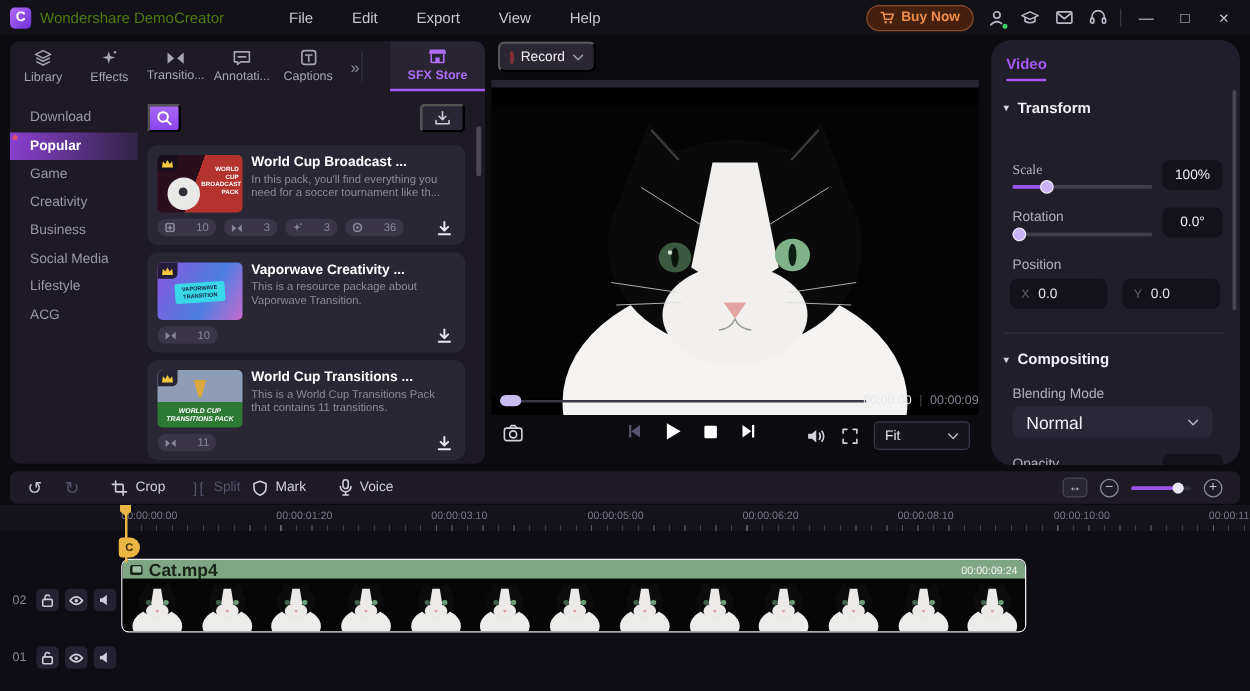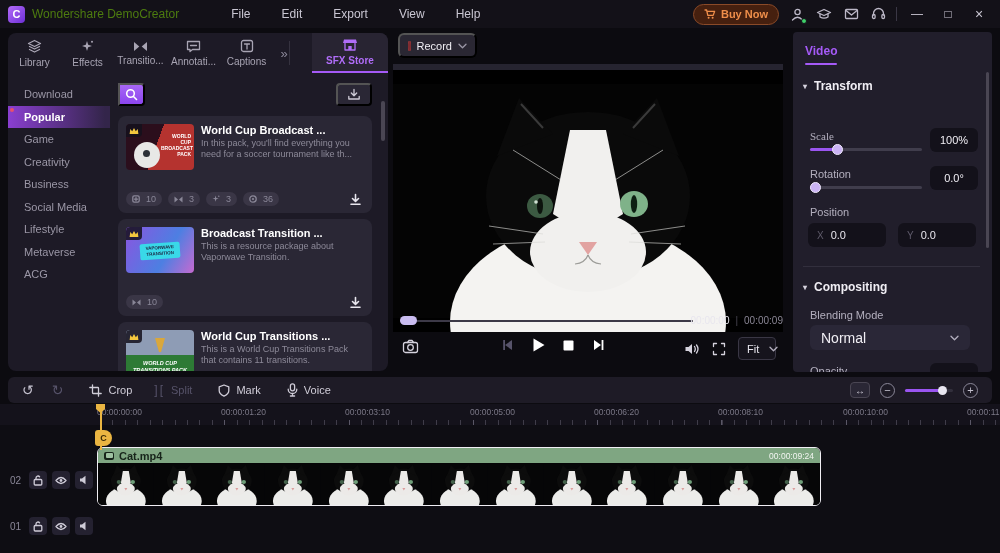--- a/index.html
+++ b/index.html
@@ -43,29 +43,29 @@
   .cat-item.active::before { content:""; position:absolute; left:2px; top:2px; width:4px; height:4px; border-radius:50%; background:#e7506c; }
 
   .store { flex:1; position:relative; padding:10px 16px 0 8px; min-width:0; }
   .search-row { display:flex; align-items:center; }
   .search-wrap { display:flex; width:207px; height:23px; }
   .search-input { flex:1; background:#060608; border:1.5px solid #9a5cf5; border-right:none; border-radius:4px 0 0 4px; color:#e8e6ee; font-size:11px; padding:0 8px; outline:none; }
   .search-input::placeholder { color:#8d8a99; }
   .search-btn { width:27px; background:linear-gradient(180deg,#a867f6,#8b45ee); border-radius:0 4px 4px 0; display:flex; align-items:center; justify-content:center; color:#fff; }
   .import-btn { margin-left:14px; width:37px; height:23px; background:#2a2735; border-radius:4px; display:flex; align-items:center; justify-content:center; color:#cfccd8; }
   .cards { margin-top:10px; display:flex; flex-direction:column; gap:6px; }
-  .card { background:#2a2735; border-radius:8px; padding:8px 10px 6px 8px; height:97px; position:relative; }
+  .card { background:#2a2735; border-radius:8px; padding:8px 10px 6px 8px; height:80px; position:relative; }
   .card-top { display:flex; gap:7px; }
   .thumb { width:68px; height:46px; border-radius:4px; flex:none; position:relative; overflow:hidden; }
   .crown-badge { position:absolute; left:0; top:0; width:16px; height:13px; background:rgba(20,17,28,.85); border-radius:4px 0 4px 0; display:flex; align-items:center; justify-content:center; }
   .card-info { flex:1; min-width:0; }
   .card-title { font-size:11px; font-weight:bold; color:#fff; white-space:nowrap; overflow:hidden; }
   .card-desc { margin-top:2px; font-size:9px; line-height:11px; color:#8d8a99; }
   .card-foot { position:absolute; left:8px; right:10px; bottom:7px; display:flex; align-items:center; gap:6px; }
-  .pill { height:14px; background:#3a3646; border-radius:7px; display:flex; align-items:center; gap:6px; padding:0 6px; color:#8a8798; font-size:9px; }
+  .pill { height:14px; background:#3a3646; border-radius:7px; display:flex; align-items:center; gap:17px; padding:0 6px; color:#8a8798; font-size:9px; }
   .dl-btn { margin-left:auto; color:#e8e6ee; }
   .list-scrollbar { position:absolute; right:3px; top:28px; width:4px; height:40px; background:#4a4653; border-radius:2px; }
 
   
   .thumb-wc { background:linear-gradient(110deg,#2b0e1c 45%,#b5332f 45%); }
   .thumb-wc .ball { position:absolute; left:8px; bottom:2px; width:26px; height:26px; border-radius:50%; background:#e8e8e6; }
   .thumb-wc .ball i { position:absolute; width:7px; height:7px; background:#2c3138; border-radius:50%; left:9px; top:8px; }
   .thumb-txt { position:absolute; right:3px; top:9px; width:30px; font-size:5px; font-weight:bold; color:#fff; text-align:right; line-height:6px; }
   .thumb-vw { background:linear-gradient(120deg,#8a55e0,#4d7fe2 60%,#c66ad0); }
   .thumb-vw .vw-box { position:absolute; left:14px; top:16px; width:40px; height:16px; background:#39d8e8; border-radius:2px; color:#1c2340; font-size:4.5px; font-weight:bold; text-align:center; line-height:5.5px; padding-top:2px; transform:rotate(-4deg); }
@@ -86,25 +86,25 @@
   .progress-pill { position:absolute; left:0; top:1px; width:17px; height:9px; border-radius:5px; background:#c9bcf0; }
   .time-text { position:absolute; right:0; top:0; font-size:10px; color:#e8e6ee; display:flex; gap:6px; align-items:center; }
   .time-sep { color:#4a4653; }
   .time-total { color:#8a8695; }
   .controls-row { position:absolute; left:393px; top:306px; width:390px; height:30px; }
   .cam-btn { position:absolute; left:9px; top:5px; color:#d5d2dd; }
   .transport { position:absolute; left:108px; top:3px; display:flex; align-items:center; gap:16px; }
   .t-dim { color:#57536a; }
   .t-lit { color:#fff; }
   .right-ctrls { position:absolute; right:7px; top:3px; display:flex; align-items:center; gap:12px; }
-  .fit-box { width:38px; height:23px; background:#16141d; border:1px solid #3a3745; border-radius:4px; display:flex; align-items:center; padding:0 8px; gap:10px; }
+  .fit-box { width:77px; height:23px; background:#16141d; border:1px solid #3a3745; border-radius:4px; display:flex; align-items:center; padding:0 8px; gap:10px; }
   .fit-box .lbl { font-size:11px; color:#e8e6ee; }
 
   
-  .right-panel { position:absolute; left:793px; top:4px; width:199px; height:340px; background:#211e2b; border-radius:4px; overflow:hidden; }
+  .right-panel { position:absolute; left:793px; top:4px; width:199px; height:340px; background:#211e2b; border-radius:16px; overflow:hidden; }
   .prop-tab { position:absolute; left:12px; top:12px; font-size:12px; font-weight:bold; color:#a55af7; }
   .prop-tab::after { content:""; position:absolute; left:0; bottom:-7px; width:32px; height:2.5px; border-radius:2px; background:#a55af7; }
   .sec-head { position:absolute; left:10px; display:flex; align-items:center; gap:7px; font-size:12px; font-weight:bold; color:#f0eef4; }
   .tri { font-size:8px; color:#d5d2dd; }
   .p-label { position:absolute; left:17px; font-size:11px; color:#b3afbe; }
   .val-box { position:absolute; width:48px; height:24px; background:#13111a; border-radius:6px; font-size:11px; color:#f0eef4; display:flex; align-items:center; justify-content:center; }
   .slider { position:absolute; left:17px; width:112px; height:3px; background:#403d4c; border-radius:2px; }
   .slider .fillbar { position:absolute; left:0; top:0; bottom:0; background:#9a55f0; border-radius:2px; }
   .slider .handle { position:absolute; top:-4px; width:11px; height:11px; border-radius:50%; background:#cbb4f5; border:1px solid #efe9fb; }
   .pos-box { position:absolute; width:78px; height:24px; background:#13111a; border-radius:6px; display:flex; align-items:center; padding:0 9px; gap:7px; font-size:11px; }
@@ -138,21 +138,21 @@
 
   .tl-tracks { position:absolute; top:52px; left:0; right:0; bottom:0; background:#0e0d13; }
   .track-head { position:absolute; left:10px; display:flex; align-items:center; gap:5px; }
   .track-num { font-size:10px; color:#8a8798; width:14px; }
   .tk-btn { width:18px; height:18px; background:#242130; border-radius:4px; color:#cfccd8; display:flex; align-items:center; justify-content:center; }
 
   .clip { position:absolute; left:97px; top:22px; width:724px; height:59px; border:1.5px solid #f0eef4; border-radius:6px; overflow:hidden; background:#0a0a0c; }
   .clip-header { height:15px; background:#7fa682; display:flex; align-items:center; padding:0 6px; gap:5px; }
   .clip-ico { width:10px; height:8px; background:#17241a; border-radius:2px; position:relative; }
   .clip-ico::after { content:""; position:absolute; inset:1.5px; background:#9fc2a2; border-radius:1px; }
-  .clip-name { font-size:11px; font-weight:bold; color:#17241a; }
+  .clip-name { font-size:14px; font-weight:bold; color:#17241a; }
   .clip-dur { margin-left:auto; font-size:8.5px; color:#f2f5f1; }
   .filmstrip { display:flex; height:42px; overflow:hidden; background:#070708; }
   .frame { flex:none; width:55.7px; height:42px; }
 
   .playhead-line { position:absolute; left:100px; top:31px; width:1.5px; height:46px; background:#eab542; }
   .playhead-head { position:absolute; left:96px; top:31px; width:9px; height:9px; background:#eab542; clip-path:polygon(0 0,100% 0,100% 55%,50% 100%,0 55%); }
   .marker-tag { position:absolute; left:95px; top:57px; width:17px; height:16px; background:#eab542; border-radius:3px 8px 8px 3px; color:#3c2c08; font-size:9px; font-weight:bold; display:flex; align-items:center; justify-content:center; }
 
   .export-btn { position:absolute; left:890px; top:6px; width:102px; height:26px; border-radius:13px; background:linear-gradient(135deg,#c07bfa,#8e3df2); display:flex; align-items:center; justify-content:center; gap:7px; color:#fff; font-size:12px; font-weight:bold; }
 </style>
@@ -298,21 +298,20 @@
 
       <div class="left-body">
         <aside class="cat-list">
           <div class="cat-item">Download</div>
           <div class="cat-item active">Popular</div>
           <div class="cat-item">Game</div>
           <div class="cat-item">Creativity</div>
           <div class="cat-item">Business</div>
           <div class="cat-item">Social Media</div>
           <div class="cat-item">Lifestyle</div>
-          <div class="cat-item">Metaverse</div>
           <div class="cat-item">ACG</div>
         </aside>
 
         <div class="store">
           <div class="search-row">
             <div class="search-wrap">
               <button class="search-btn">
                 <span class="icon">
                   <svg width="13" height="13" viewBox="0 0 13 13">
                       <circle class="stroke" cx="5.5" cy="5.5" r="3.8" style="stroke-width:1.6"></circle>
@@ -401,21 +400,21 @@
               <div class="card-top">
                 <div class="thumb thumb-vw">
                   <span class="vw-box">VAPORWAVE TRANSITION</span>
                   <span class="crown-badge">
                     <svg width="10" height="8" viewBox="0 0 10 8">
                         <path d="M0.6,7 L1.3,2 L3.2,4.2 L5,1 L6.8,4.2 L8.7,2 L9.4,7 Z" fill="#f3c73e"></path>
                       </svg>
                   </span>
                 </div>
                 <div class="card-info">
-                  <div class="card-title">Broadcast Transition ...</div>
+                  <div class="card-title">Vaporwave Creativity ...</div>
                   <div class="card-desc">This is a resource package about Vaporwave Transition.</div>
                 </div>
               </div>
               <div class="card-foot">
                 <span class="pill">
                   <span class="icon">
                       <svg width="9" height="7" viewBox="0 0 9 7">
                         <polygon class="fill" points="0.5,0.5 4,3.5 0.5,6.5"></polygon>
                         <polygon class="fill" points="8.5,0.5 5,3.5 8.5,6.5"></polygon>
                       </svg>
@@ -648,21 +647,21 @@
             </svg>
         </span>
         <span>Crop</span>
       </span>
 
       <span class="tool dim" style="margin-left:22px;">
         <span style="font-size:12px; letter-spacing:2px;">][</span>
         <span>Split</span>
       </span>
 
-      <span class="tool" style="margin-left:26px;justify-content:space-between;">
+      <span class="tool" style="margin-left:10px;justify-content:space-between;">
         <span class="icon">
           <svg width="12" height="13" viewBox="0 0 12 13">
               <path class="stroke" d="M6,1 L10.8,2.8 V6.6 Q10.8,10.2 6,12.2 Q1.2,10.2 1.2,6.6 V2.8 Z"></path>
             </svg>
         </span>
         <span>Mark</span>
       </span>
 
       <span class="tool" style="margin-left:26px;">
         <span class="icon">

